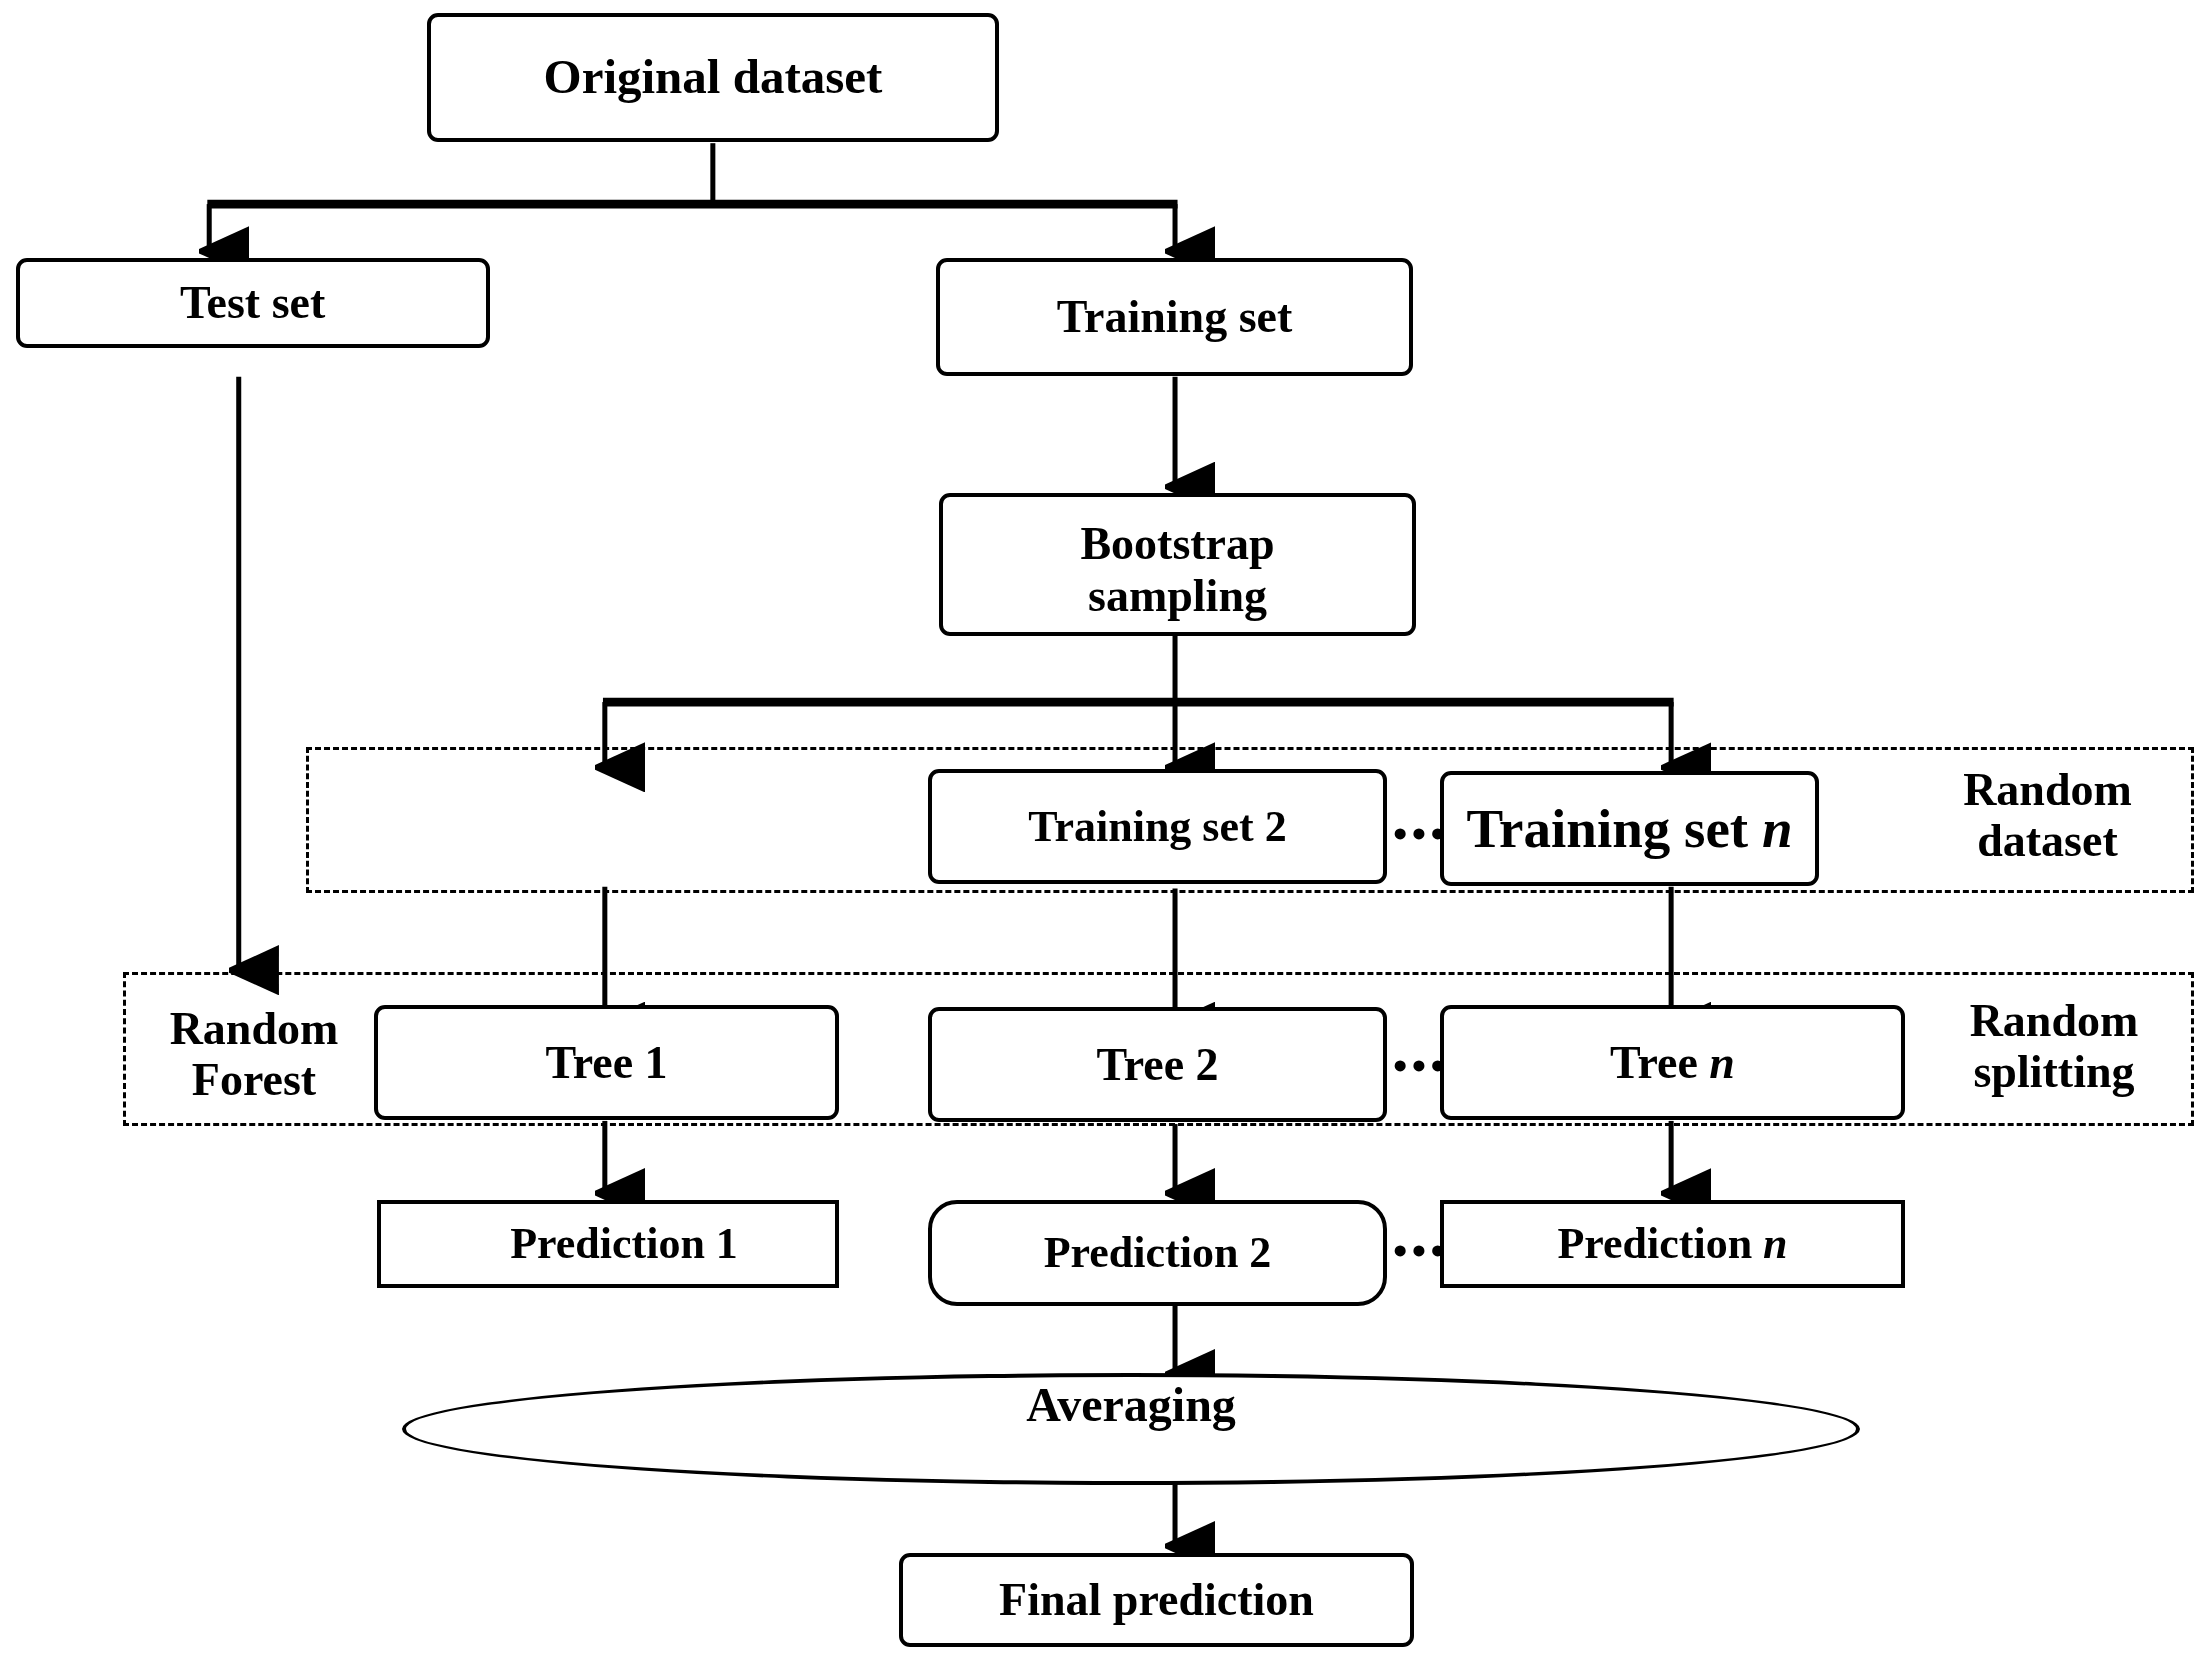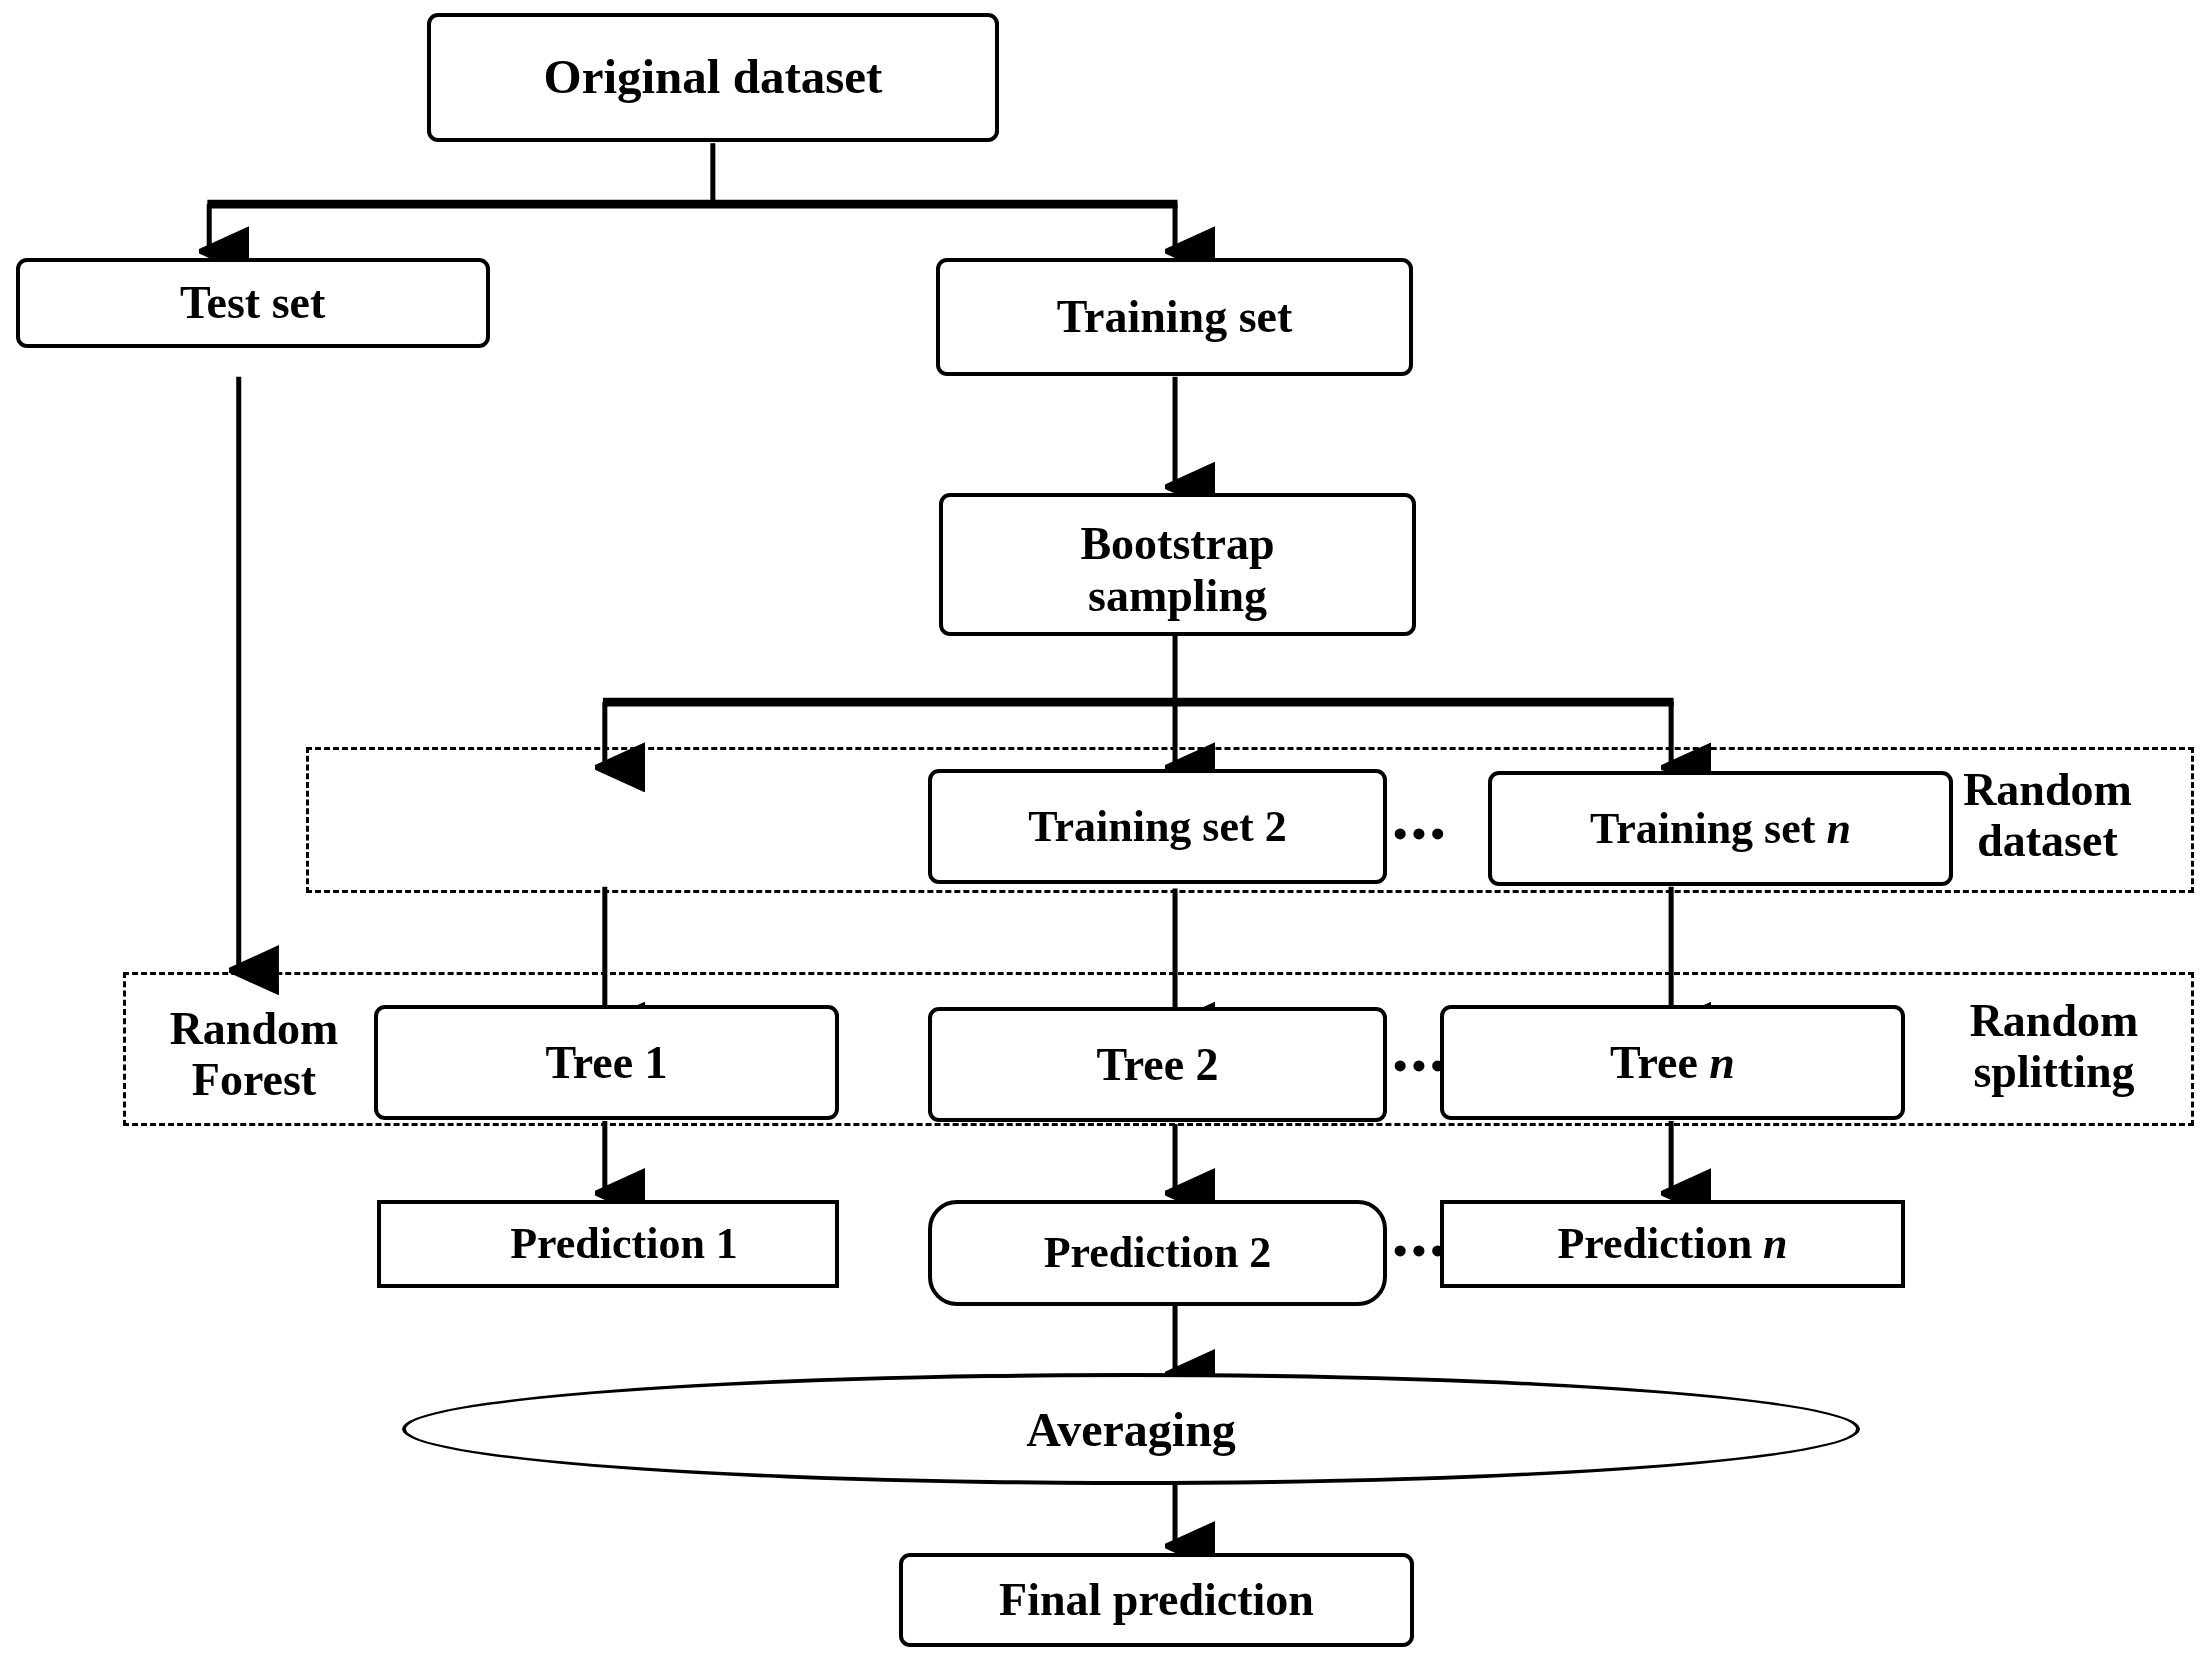--- a/index.html
+++ b/index.html
@@ -67,21 +67,20 @@
     letter-spacing: 4.4px;
     line-height: 1;
   }
   .ellipse-node {
     position: absolute;
     box-sizing: border-box;
     border: 4.4px solid #000000;
     border-radius: 50%;
     background: #ffffff;
     display: flex;
-    align-items: center;
     justify-content: center;
     color: #000000;
     font-weight: bold;
     z-index: 5;
   }
 </style>
 </head>
 <body>
 
 <div id="canvas">
@@ -144,21 +143,21 @@
     <span class="lbl" style="max-width:276px;margin-top:11px;">Bootstrap sampling</span>
   </div>
 
 
   <div class="node rounded" style="left:928px; top:733px; width:459px; height:115px; font-size:44px;margin-top:36px;">
     <span class="lbl">Training set 2</span>
   </div>
 
   <div class="dots" style="left:1393px; top:814px; font-size:41px;">•••</div>
 
-  <div class="node rounded" style="left:1440px; top:771px; width:465px; height:115px; font-size:44px;margin-left:48px;">
+  <div class="node rounded" style="left:1440px; top:771px; width:379px; height:115px; font-size:55px;">
     <span class="lbl"><span>Training set </span><span class="ital">n</span></span>
   </div>
 
   <div class="sidelabel" style="left:1922px; top:765px; width:251px; font-size:46px;">
     <div>Random</div>
     <div>dataset</div>
   </div>
 
   <div class="sidelabel" style="left:144px; top:1004px; width:220px; font-size:46px;">
     <div>Random</div>

